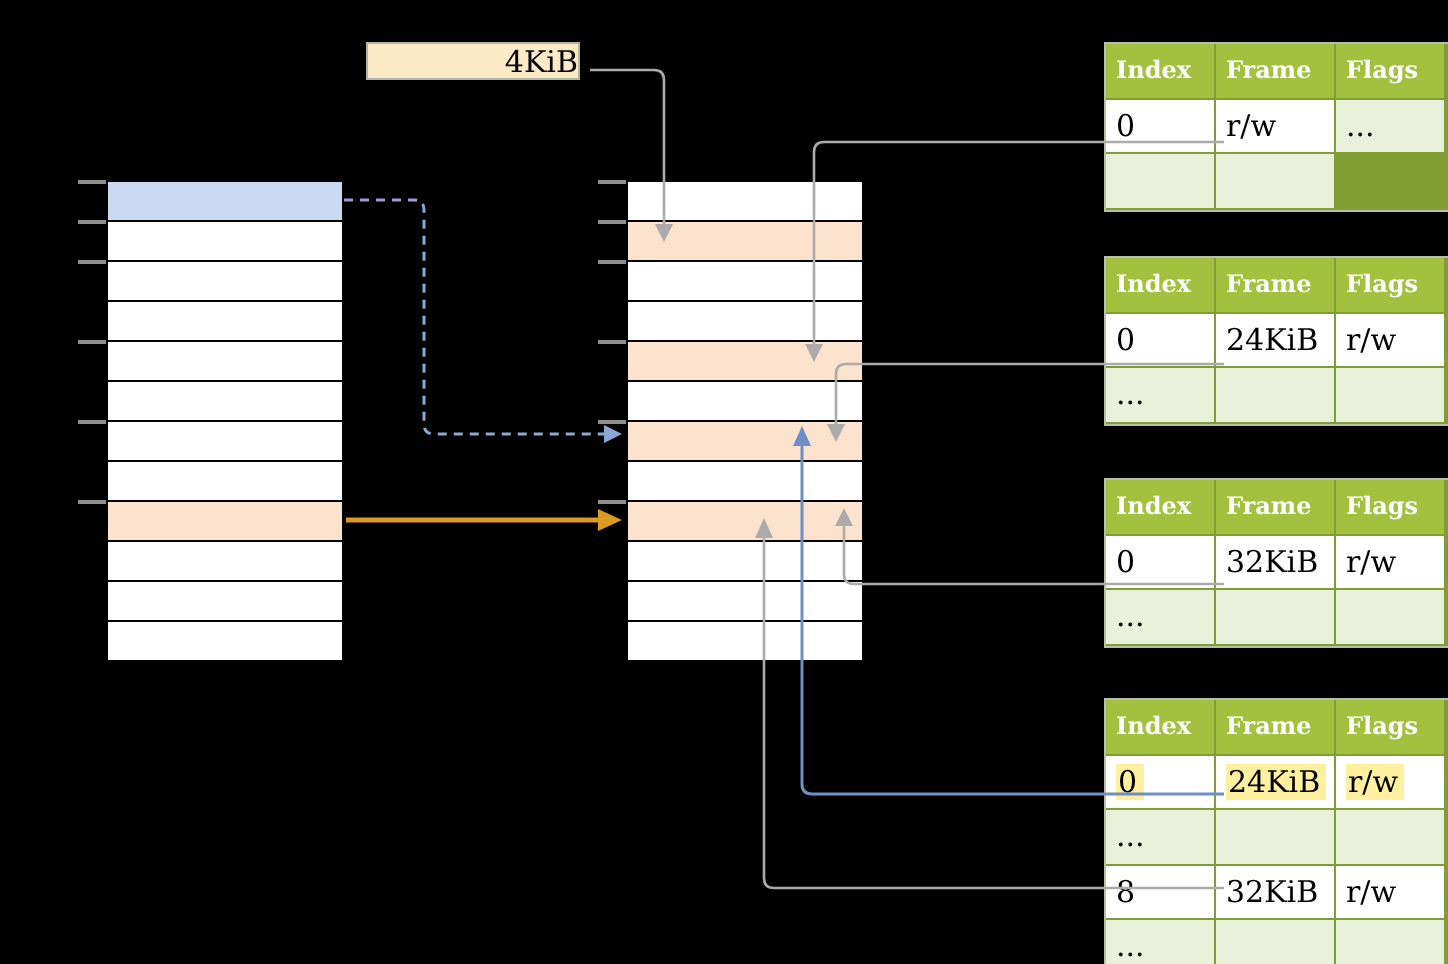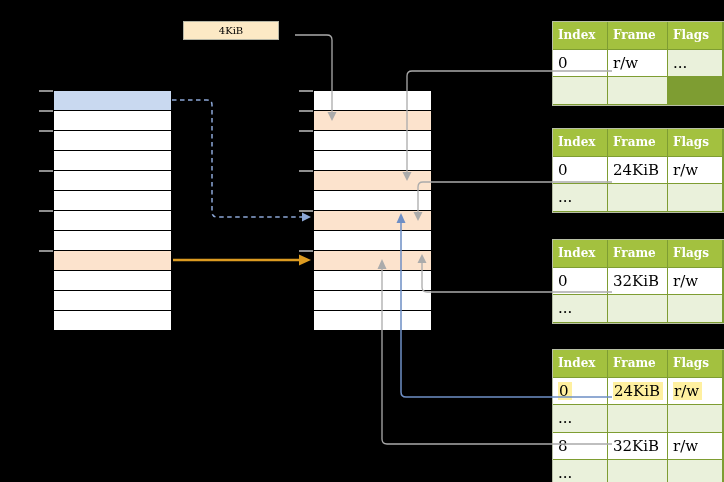--- a/index.html
+++ b/index.html
@@ -15,24 +15,24 @@
   }
   .memrow{height:19px;border-bottom:1px solid #000;background:#fff;}
   .memrow.blue{background:var(--row-blue,#c9d9f0);}
   .memrow.peach{background:var(--row-peach,#fce3cd);}
   .tick{
     position:absolute;left:-15px;width:14px;height:2px;
     background:var(--tick-gray,#8f8f8f);
   }
   
   #pagesize-box{
-    position:absolute;left:183px;top:21px;width:96px;height:19px;
+    position:absolute;left:183px;top:21px;width:107px;height:19px;
     background:var(--box-cream,#fce9c5);border:1px solid #b5b5a5;
-    display:flex;align-items:center;justify-content:center;
-    font-size:10px;color:#000;box-sizing:border-box;
+    display:flex;align-items:center;justify-content:flex-end;
+    font-size:15px;color:#000;box-sizing:border-box;
   }
   
   .ptable{
     position:absolute;left:552px;width:173px;
     display:grid;grid-template-columns:55px 60px 54px;grid-auto-rows:27.5px;
     border:1px solid #b8bfa6;box-sizing:border-box;background:var(--table-border-green,#7e9d32);
   }
   .pt-cell{
     display:flex;align-items:center;padding-left:5px;
     border-right:1px solid var(--table-border-green,#7e9d32);

